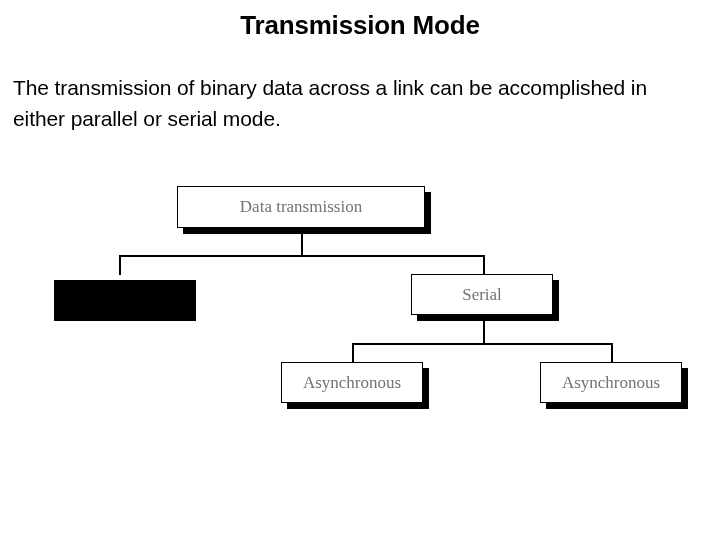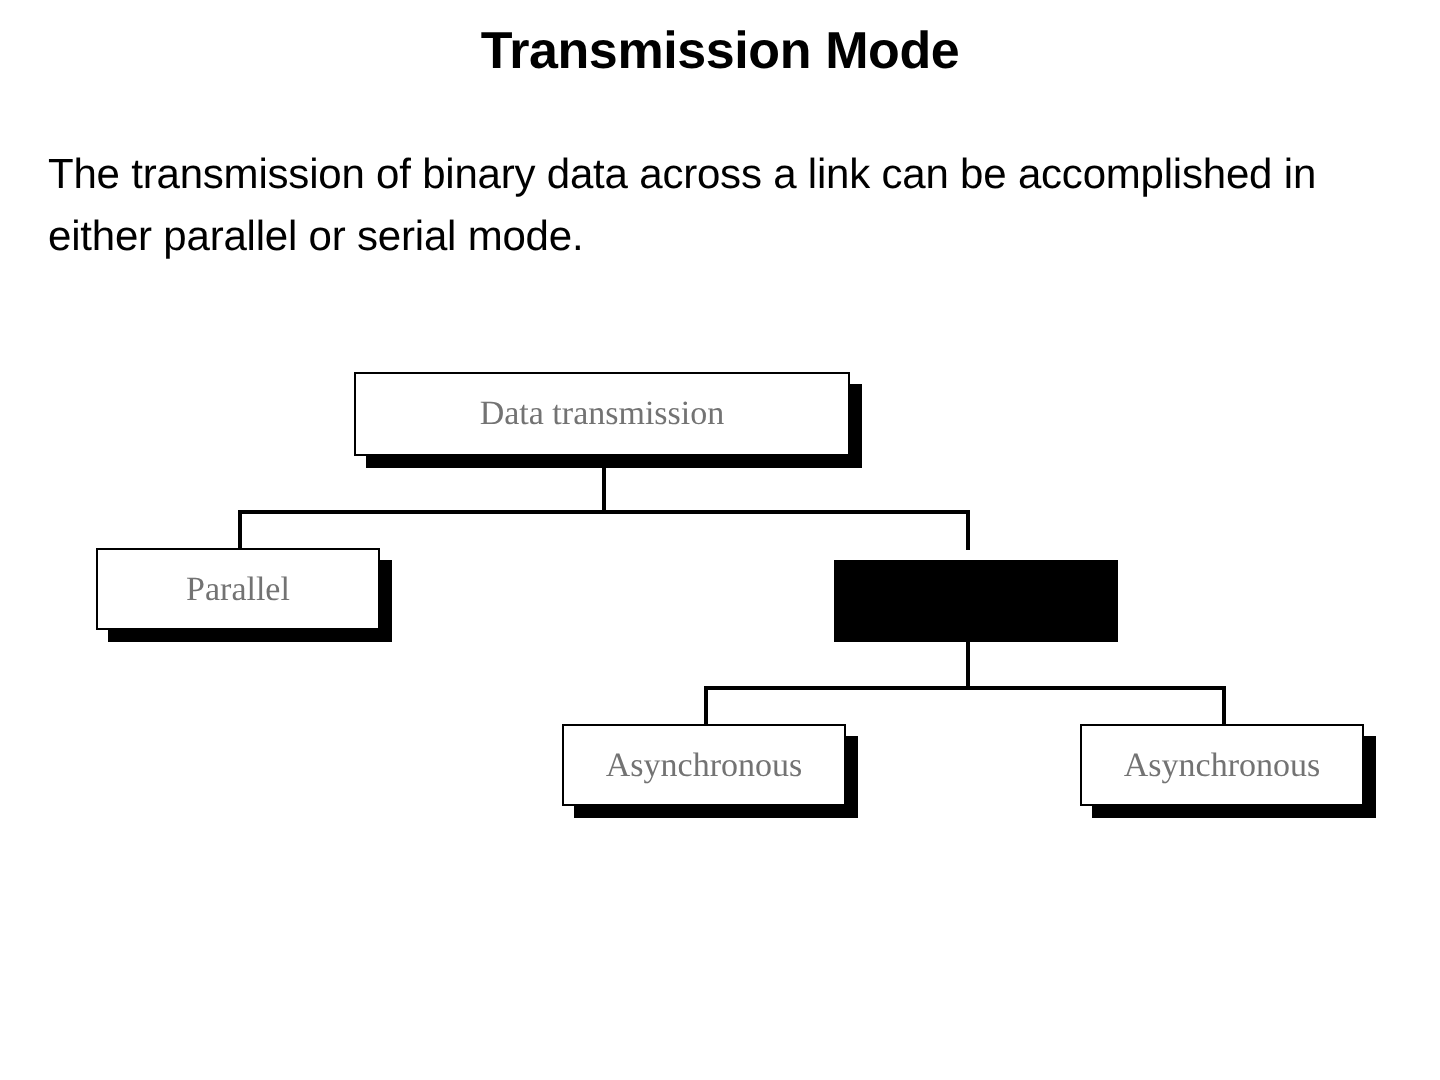--- a/index.html
+++ b/index.html
@@ -34,21 +34,21 @@
     font-size: 26px;
     font-weight: bold;
     letter-spacing: -0.2px;
     line-height: 32px;
     color: #000000;
   }
 
   
   #body-text {
     position: absolute;
-    left: 24px;
+    left: 13px;
     top: 72px;
     width: 640px;
     font-size: 21px;
     line-height: 31px;
     color: #000000;
     letter-spacing: -0.1px;
   }
 
   
   #diagram {
@@ -117,24 +117,24 @@
     <div class="node-shadow" style="left:183px; top:192px; width:248px; height:42px;"></div>
     <div class="node-shadow" style="left:54px; top:280px; width:142px; height:41px;"></div>
     <div class="node-shadow" style="left:417px; top:280px; width:142px; height:41px;"></div>
     <div class="node-shadow" style="left:287px; top:368px; width:142px; height:41px;"></div>
     <div class="node-shadow" style="left:546px; top:368px; width:142px; height:41px;"></div>
 
     <div class="node" style="left:177px; top:186px; width:248px; height:42px;">
       <span>Data transmission</span>
     </div>
 
-    <div class="node" style="left:48px; top:274px; width:142px; height:41px;">
-      <span>Parallel</span>
+
+    <div class="node" style="left:411px; top:274px; width:142px; height:41px;">
+      <span>Serial</span>
     </div>
-
 
     <div class="node" style="left:281px; top:362px; width:142px; height:41px;">
       <span>Asynchronous</span>
     </div>
 
     <div class="node" style="left:540px; top:362px; width:142px; height:41px;">
       <span>Asynchronous</span>
     </div>
 
   </div>

